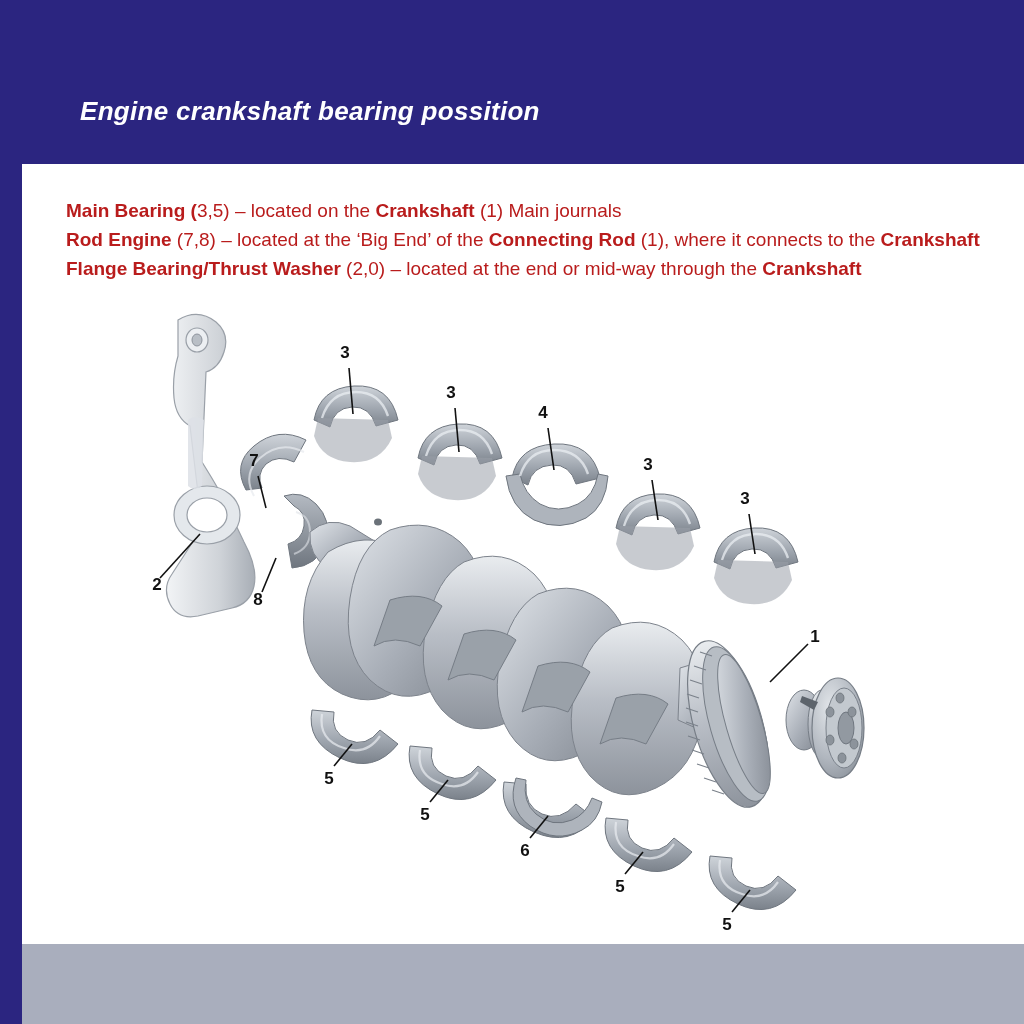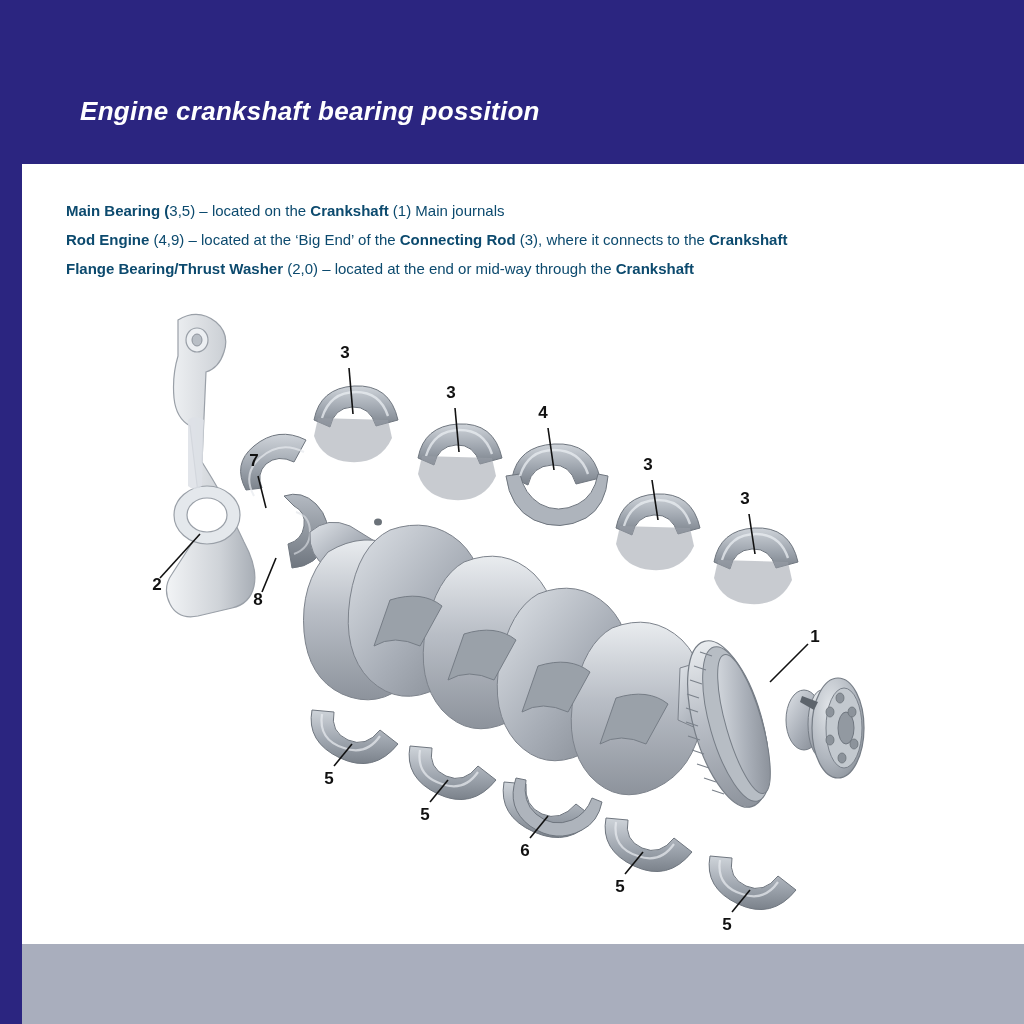--- a/index.html
+++ b/index.html
@@ -50,22 +50,22 @@
     left: 22px; bottom: 0;
     width: 1002px; height: 80px;
     background: #a9aebd;
   }
   
   .captions {
     position: absolute;
     left: 66px;
     top: 196px;
     width: 930px;
-    color: #0c4a6e;
-    font-size: 15px;
+    color: #b91c1c;
+    font-size: 19px;
     line-height: 29px;
   }
   .captions .line { white-space: nowrap; }
   .captions b { font-weight: bold; }
 
   
   .figure {
     position: absolute;
     left: 60px;
     top: 300px;
@@ -85,21 +85,21 @@
 <body>
 
 <div id="page">
 
   <div class="left-stripe"></div>
   <div class="header-band"></div>
   <div class="header-title">Engine crankshaft bearing possition</div>
 
   <div class="captions">
     <div class="line"><b>Main Bearing (</b><span>3,5) – located on the </span><b>Crankshaft</b><span> (1) Main journals</span></div>
-    <div class="line"><b>Rod Engine</b><span> (4,9) – located at the ‘Big End’ of the </span><b>Connecting Rod</b><span> (3), where it connects to the </span><b>Crankshaft</b></div>
+    <div class="line"><b>Rod Engine</b><span> (7,8) – located at the ‘Big End’ of the </span><b>Connecting Rod</b><span> (1), where it connects to the </span><b>Crankshaft</b></div>
     <div class="line"><b>Flange Bearing/Thrust Washer</b><span> (2,0) – located at the end or mid-way through the </span><b>Crankshaft</b></div>
   </div>
 
   <div class="figure">
     <svg width="940" height="640" viewBox="0 0 940 640" xmlns="http://www.w3.org/2000/svg">
       <defs>
         <linearGradient id="gMetal" x1="0" y1="0" x2="0" y2="1">
           <stop offset="0%" stop-color="#e9ecef"></stop>
           <stop offset="45%" stop-color="#b9bec6"></stop>
           <stop offset="100%" stop-color="#8d939c"></stop>

